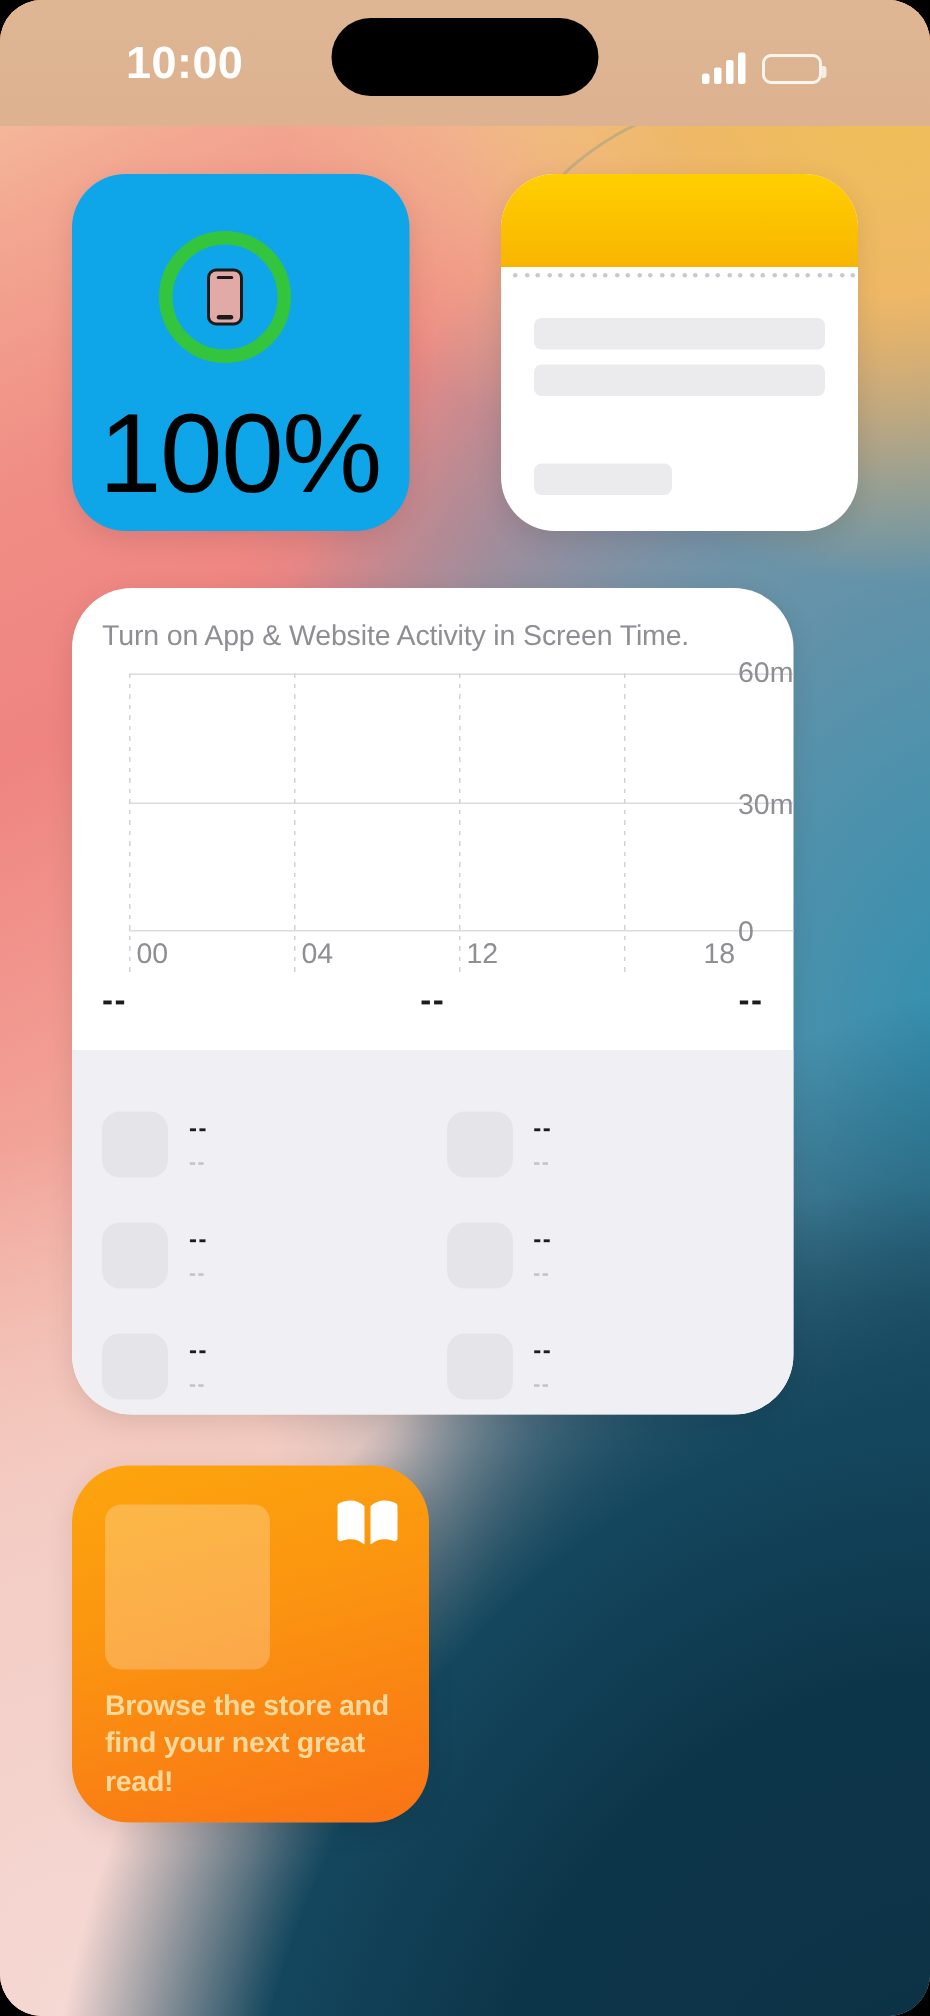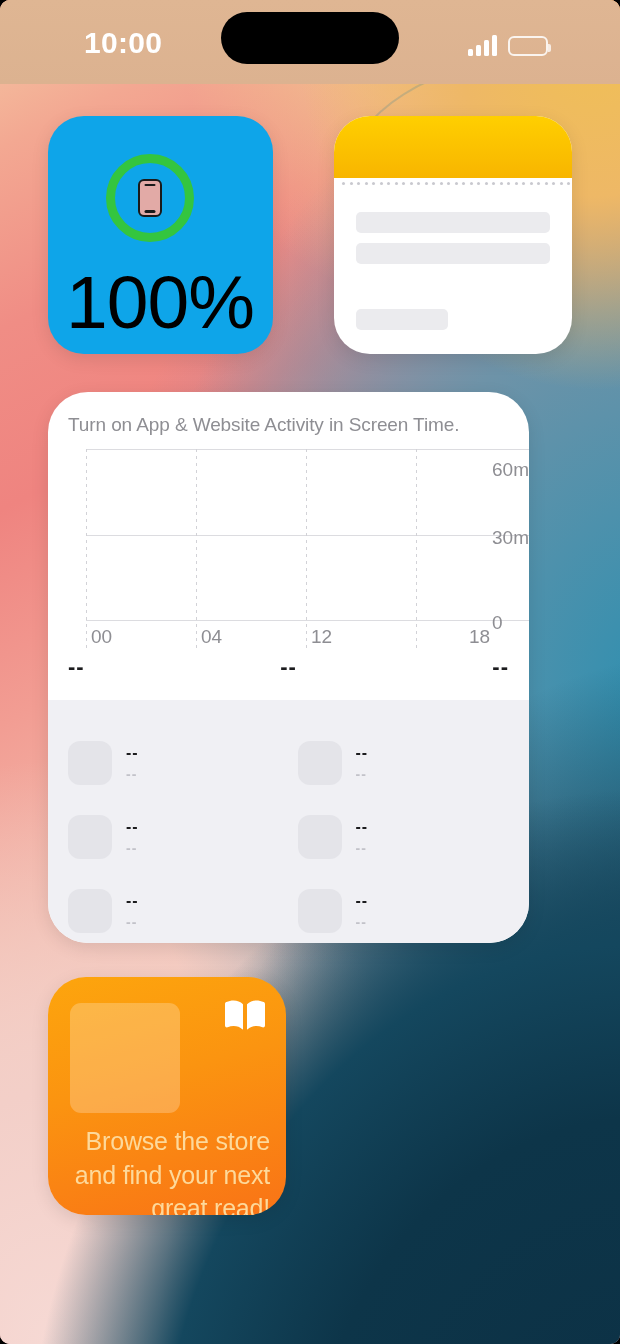--- a/index.html
+++ b/index.html
@@ -7,21 +7,21 @@
     width:620px; height:1344px;
     background:#000;
     font-family:"Liberation Sans", sans-serif;
     overflow:hidden;
   }
 
   
   #phone {
     position:relative;
     width:620px; height:1344px;
-    border-radius:10px;
+    border-radius:28px;
     overflow:hidden;
     background:#000;
   }
 
   
   #wallpaper {
     position:absolute; inset:0;
     background:
       radial-gradient(150% 90% at 118% 104%, #0d3347 0%, #0d3347 34%, rgba(13,51,71,0) 62%),
       radial-gradient(95% 62% at 8% 100%, #f6d9d4 0%, #f3cfc8 30%, rgba(243,207,200,0) 70%),
@@ -237,22 +237,22 @@
     position:absolute; left:22px; top:26px;
     width:110px; height:110px; border-radius:11px;
     background:rgba(255,255,255,.24);
   }
   #books-icon {
     position:absolute; right:20px; top:22px;
     width:42px; height:31px;
   }
   #books-text {
     position:absolute; left:22px; right:16px; top:148px;
-    font-size:25px; line-height:1.34;
-    color:#fdd99b; font-weight:400; letter-spacing:-.2px;text-align:right;
+    font-size:19px; line-height:1.34;
+    color:#fdd99b; font-weight:700; letter-spacing:-.2px;
   }
 </style>
 </head>
 <body>
 
 <div id="phone">
 
   <div id="wallpaper">
     <div id="arc"></div>
   </div>
@@ -334,21 +334,21 @@
         <div class="hline" style="top:0px;"></div>
         <div class="hline" style="top:86px;"></div>
         <div class="hline" style="top:171px;"></div>
 
         <div class="vline" style="left:0px;"></div>
         <div class="vline" style="left:110px;"></div>
         <div class="vline" style="left:220px;"></div>
         <div class="vline" style="left:330px;"></div>
       </div>
 
-      <div class="ylab" style="top:20px;">60m</div>
+      <div class="ylab" style="top:0;">60m</div>
       <div class="ylab" style="top:88px;">30m</div>
       <div class="ylab" style="top:173px;">0</div>
 
       <div class="xlab" style="left:18px;">00</div>
       <div class="xlab" style="left:128px;">04</div>
       <div class="xlab" style="left:238px;">12</div>
       <div class="xlab" style="left:348px;margin-left:48px;">18</div>
     </div>
 
     <div id="st-summary">

